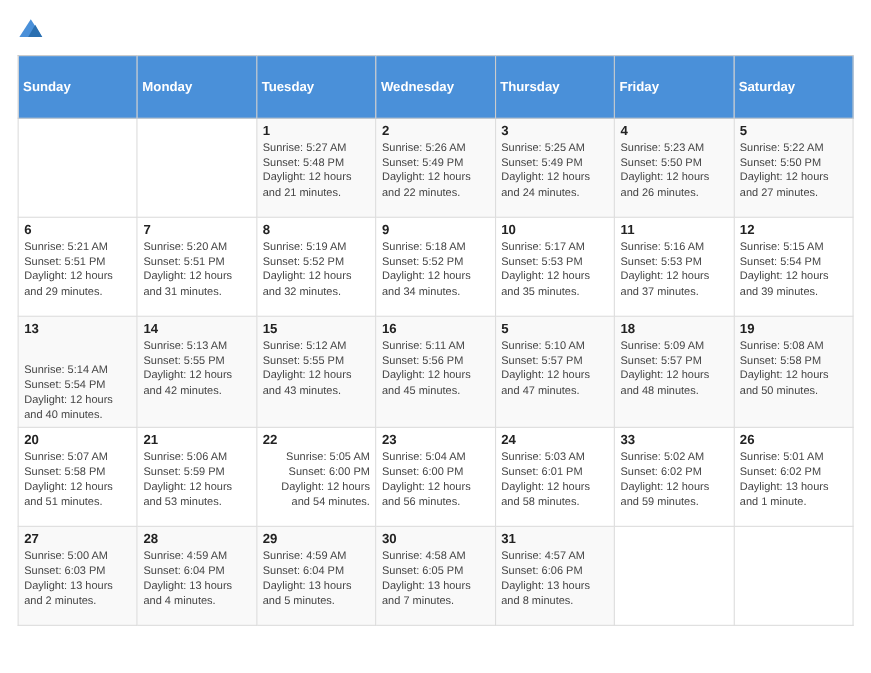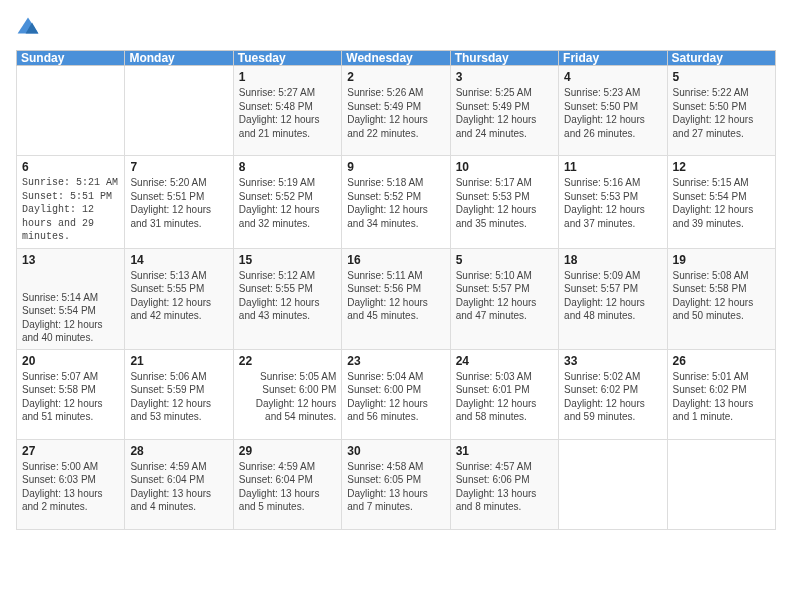--- a/index.html
+++ b/index.html
@@ -55,21 +55,21 @@
       font-style: italic;
     }
     .calendar {
       width: 100%;
       border-collapse: collapse;
       font-size: 10.5px;
     }
     .calendar thead tr th {
       background: #4a90d9;
       color: #fff;
-      padding: 0 4px;
+      padding: 21px 4px;
       text-align: left;
       font-size: 12px;
       font-weight: bold;
       border: 1px solid #ccc;
     }
     .calendar tbody tr td {
       vertical-align: top;
       padding: 4px 5px;
       border: 1px solid #ddd;
       width: 107px;
@@ -156,21 +156,21 @@
         <td>
           <span class="day-num">5</span>
           <div class="cell-text" style="white-space: pre-line;">Sunrise: 5:22 AM
 Sunset: 5:50 PM
 Daylight: 12 hours and 27 minutes.</div>
         </td>
       </tr>
       <tr>
         <td>
           <span class="day-num">6</span>
-          <div class="cell-text" style="white-space: pre-line; font-family: Liberation Mono, monospace;">Sunrise: 5:21 AM
+          <div class="cell-text" style="white-space: pre-line;">Sunrise: 5:21 AM
 Sunset: 5:51 PM
 Daylight: 12 hours and 29 minutes.</div>
         </td>
         <td>
           <span class="day-num">7</span>
           <div class="cell-text" style="white-space: pre-line;">Sunrise: 5:20 AM
 Sunset: 5:51 PM
 Daylight: 12 hours and 31 minutes.</div>
         </td>
         <td>

